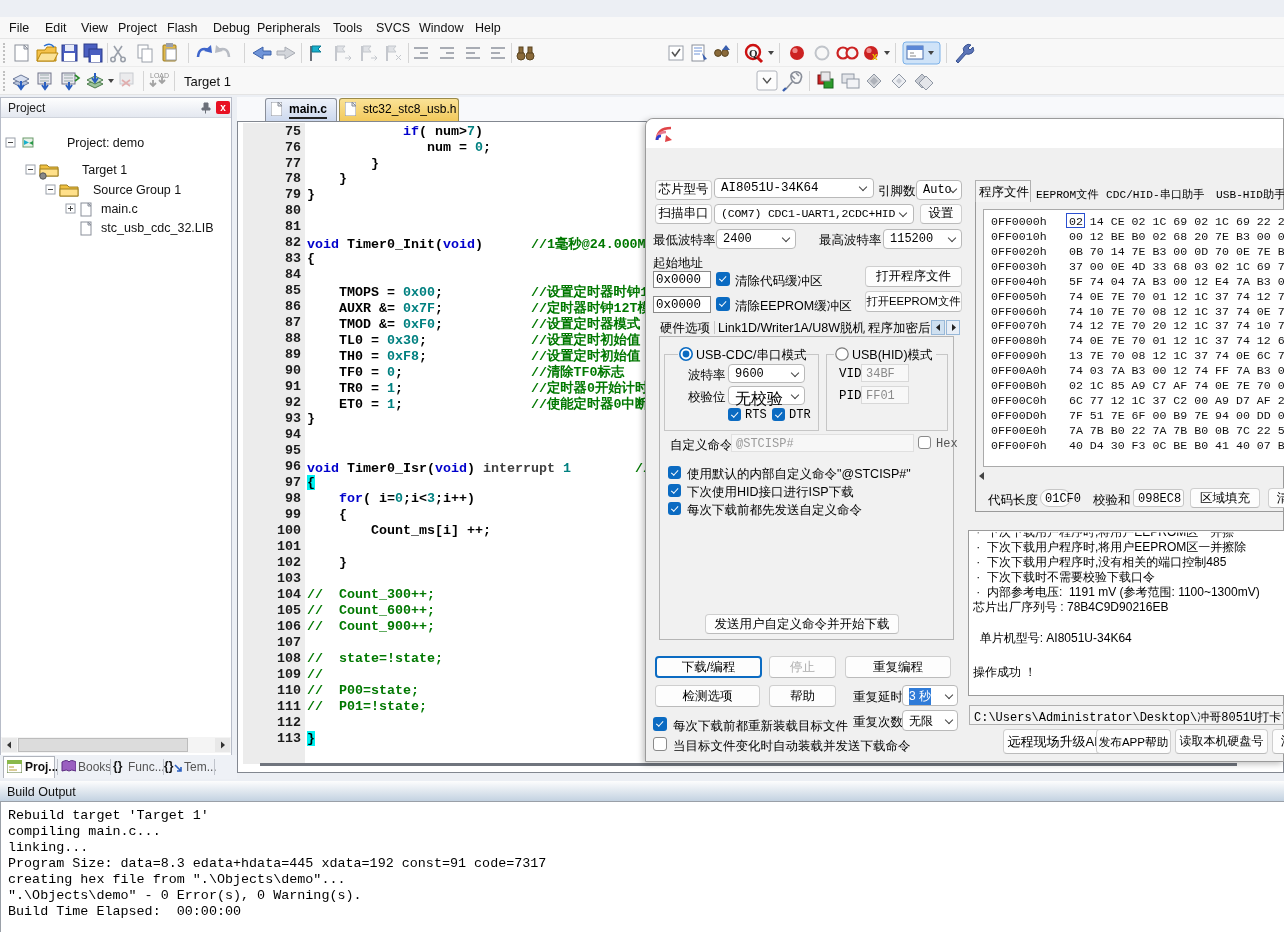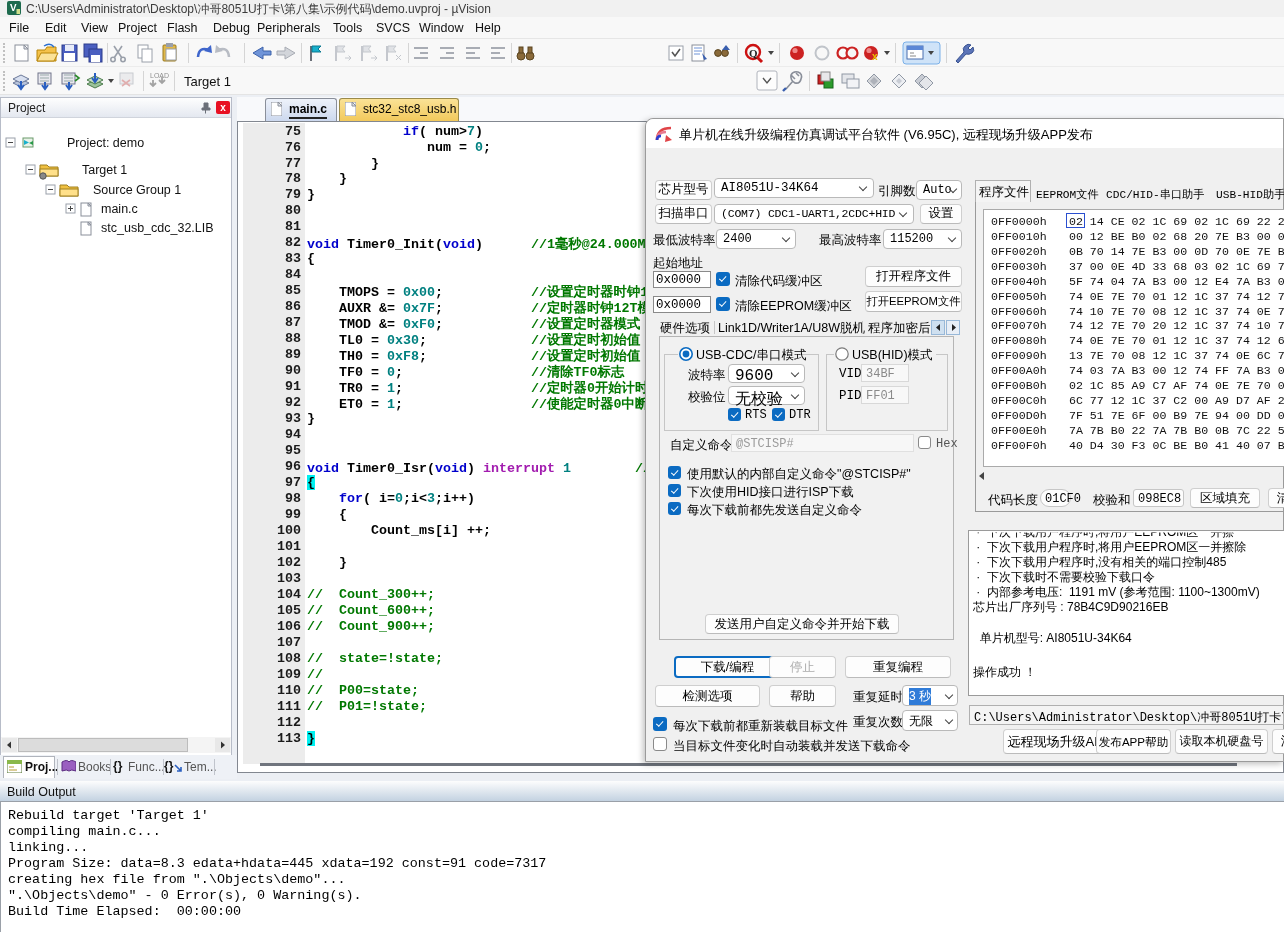--- a/index.html
+++ b/index.html
@@ -14,21 +14,21 @@
 
 #projpanel{left:0;top:97px;width:232px;height:681px;background:#fff;border:1px solid #b7bcc8}
 #projhead{left:1px;top:98px;width:230px;height:20px;background:linear-gradient(#fefefe,#e4e8f0);font-size:12px;color:#222;border-bottom:1px solid #d0d4dc}
 .titem{position:absolute;font-size:12.5px;color:#111;white-space:pre}
 
 #edtabs{left:237px;top:97px;width:1047px;height:24px;background:#f8f9fb}
 #editor{left:237px;top:121px;width:1047px;height:652px;background:#fff;border:1px solid #828790}
 #gutter{left:243px;top:123px;width:62px;height:641px;background:#ececec}
 .cl{position:absolute;left:307px;font-size:13.33px;font-weight:700;white-space:pre;color:#000;font-family:"Liberation Mono",monospace}
 .ln{position:absolute;left:247px;font-size:13.33px;font-weight:700;color:#1a1a1a;width:54px;text-align:right;font-family:"Liberation Mono",monospace}
-.kw{color:#0000cc}.num{color:#008080}.cm{color:#007800}.itr{color:#a21caf}
+.kw{color:#0000cc}.num{color:#008080}.cm{color:#007800}.itr{color:#404040}
 
 #bhead{left:0;top:781px;width:1284px;height:20px;background:linear-gradient(#fdfdfd,#c3d2e1);font-size:12.5px;color:#111}
 #bout{left:0;top:801px;width:1284px;height:131px;background:#fff;border-top:1px solid #9aa0a8;border-left:1px solid #9aa0a8}
 .bl{position:absolute;left:8px;font-size:13.4px;white-space:pre;color:#000}
 
 #dlg{left:645px;top:118px;width:639px;height:644px;background:#f0f0f0;border:1px solid #9b9b9b;border-radius:8px 0 0 0;box-shadow:-2px 2px 6px rgba(0,0,0,.25)}
 #dlgtitle{left:646px;top:119px;width:637px;height:29px;background:#fff;border-radius:8px 0 0 0;font-size:13px;color:#000}
 #dlgmenu{left:646px;top:148px;width:637px;height:24px;background:#f6f6f6;font-size:12.5px;color:#000}
 .dbtn{position:absolute;background:#fdfdfd;border:1px solid #cfcfcf;border-bottom-color:#bbb;border-radius:4px;font-size:12.5px;color:#000;text-align:center;line-height:17px;white-space:nowrap;overflow:hidden}
 .combo{position:absolute;background:#fff;border:1px solid #b9b9b9;border-radius:4px;font-size:12px;color:#000}
@@ -37,28 +37,20 @@
 .cb{position:absolute;width:14px;height:14px;background:#0b6bc2;border-radius:3px}
 .cb i{position:absolute;left:2.5px;top:3.5px;width:7px;height:3.5px;border-left:1.6px solid #fff;border-bottom:1.6px solid #fff;transform:rotate(-48deg)}
 .cbu{position:absolute;width:14px;height:14px;background:#fff;border:1px solid #8a8a8a;border-radius:3px}
 .dlbl{position:absolute;font-size:12.5px;color:#000;white-space:pre}
 .hexrow{position:absolute;left:991px;font-size:11.6px;color:#111;white-space:pre;font-family:"Liberation Mono",monospace}
 .ntl{position:absolute;left:973px;font-size:12px;color:#000;white-space:pre}
 </style></head>
 <body>
 <div id="stage">
 
-<div class="ab" id="titlebar">
- <svg class="ab" style="left:7px;top:1px" width="14" height="14">
-        <rect x="0" y="0" width="14" height="14" rx="2" fill="#1d6a4d"></rect>
-        <path d="M3 3 L5.5 10 L7 10 L9.5 3 L8 3 L6.3 8.4 L4.6 3 Z" fill="#fff"></path>
-        <rect x="9.5" y="8" width="3.5" height="5" fill="#cfe08c"></rect>
-      </svg>
- <span class="ab" style="left:26px;top:1px;white-space:pre">C:\Users\Administrator\Desktop\冲哥8051U打卡\第八集\示例代码\demo.uvproj - µVision</span>
-</div>
 
 <div class="ab" id="menubar">
  <span class="mitem" style="left:9px">File</span>
       <span class="mitem" style="left:45px">Edit</span>
       <span class="mitem" style="left:81px">View</span>
       <span class="mitem" style="left:118px">Project</span>
       <span class="mitem" style="left:167px">Flash</span>
       <span class="mitem" style="left:213px">Debug</span>
       <span class="mitem" style="left:257px">Peripherals</span>
       <span class="mitem" style="left:333px">Tools</span>
@@ -445,21 +437,20 @@
 </div>
 
 <div class="ab" id="dlg"></div>
 <div class="ab" id="dlgtitle">
  <svg class="ab" style="left:9px;top:5px" width="18" height="18">
   <path d="M2 16 q0 -12 14 -12" stroke="#e04448" stroke-width="2.6" fill="none"></path>
   <path d="M2 16 q0 -8 9 -8" stroke="#e87a90" stroke-width="2.6" fill="none"></path>
   <path d="M2 16 q0 -4 4 -4" stroke="#2a3fd0" stroke-width="2.6" fill="none"></path>
   <path d="M11 11 l6 5 -7 2 z" fill="#e04448"></path>
  </svg>
- <span class="ab" style="left:33px;top:7px">单片机在线升级编程仿真调试平台软件 (V6.95C), 远程现场升级APP发布</span>
 </div>
 <div class="ab" id="dlgbody">
 
  <div class="dbtn" style="left:655px;top:180px;width:57px;height:20px">芯片型号</div>
  <div class="combo" style="left:714px;top:178px;width:160px;height:20px">
         <span class="tx mono" style="font-size:12.5px">AI8051U-34K64</span>
         <i class="chev" style="right:7px;top:5px"></i>
       </div>
  <span class="dlbl" style="left:878px;top:183px">引脚数</span>
  <div class="combo" style="left:916px;top:180px;width:46px;height:20px">
@@ -527,21 +518,21 @@
         <circle cx="7" cy="7" r="6.2" fill="#fff" stroke="#0b6bc2" stroke-width="1.6"></circle>
         <circle cx="7" cy="7" r="3.4" fill="#0b6bc2"></circle>
       </svg>
  <span class="dlbl" style="left:696px;top:347px">USB-CDC/串口模式</span>
  <svg class="ab" style="left:835px;top:347px" width="14" height="14">
         <circle cx="7" cy="7" r="6.2" fill="#fff" stroke="#7a7a7a" stroke-width="1.2"></circle>
       </svg>
  <span class="dlbl" style="left:852px;top:347px">USB(HID)模式</span>
  <span class="dlbl" style="left:688px;top:367px">波特率</span>
  <div class="combo" style="left:728px;top:364px;width:77px;height:19px">
-        <span class="tx mono" style="font-size:16px">9600</span>
+        <span class="tx mono" style="font-size:12px">9600</span>
         <i class="chev" style="right:6px;top:5px"></i>
       </div>
  <span class="dlbl" style="left:688px;top:389px">校验位</span>
  <div class="combo" style="left:728px;top:386px;width:77px;height:19px">
         <span class="tx" style="font-size:16px">无校验</span>
         <i class="chev" style="right:6px;top:5px"></i>
       </div>
  <div class="cb" style="left:728px;top:408px;width:13px;height:13px;line-height:13px;font-size:10px">
         <i></i>
       </div>
@@ -573,21 +564,21 @@
  <div class="cb" style="left:668px;top:484px;width:13px;height:13px;line-height:13px;font-size:10px">
         <i></i>
       </div>
  <span class="dlbl" style="left:687px;top:484px">下次使用HID接口进行ISP下载</span>
  <div class="cb" style="left:668px;top:502px;width:13px;height:13px;line-height:13px;font-size:10px">
         <i></i>
       </div>
  <span class="dlbl" style="left:687px;top:502px">每次下载前都先发送自定义命令</span>
  <div class="dbtn" style="left:705px;top:614px;width:194px;height:20px;line-height:18px">发送用户自定义命令并开始下载</div>
 
- <div class="dbtn" style="left:674px;top:656px;width:107px;height:22px;line-height:19px;border:2px solid #0b6bc2">下载/编程</div>
+ <div class="dbtn" style="left:655px;top:656px;width:107px;height:22px;line-height:19px;border:2px solid #0b6bc2">下载/编程</div>
  <div class="dbtn" style="left:769px;top:656px;width:67px;height:22px;line-height:20px;color:#aaa">停止</div>
  <div class="dbtn" style="left:845px;top:656px;width:106px;height:22px;line-height:20px">重复编程</div>
  <div class="dbtn" style="left:655px;top:685px;width:105px;height:22px;line-height:20px">检测选项</div>
  <div class="dbtn" style="left:769px;top:685px;width:67px;height:22px;line-height:20px">帮助</div>
  <span class="dlbl" style="left:853px;top:689px">重复延时</span>
  <div class="combo" style="left:902px;top:685px;width:56px;height:21px">
         <span class="tx" style="font-size:12px;background:#2f7bd8;color:#fff">3 秒</span>
         <i class="chev" style="right:5px;top:6px"></i>
       </div>
  <span class="dlbl" style="left:853px;top:714px">重复次数</span>

